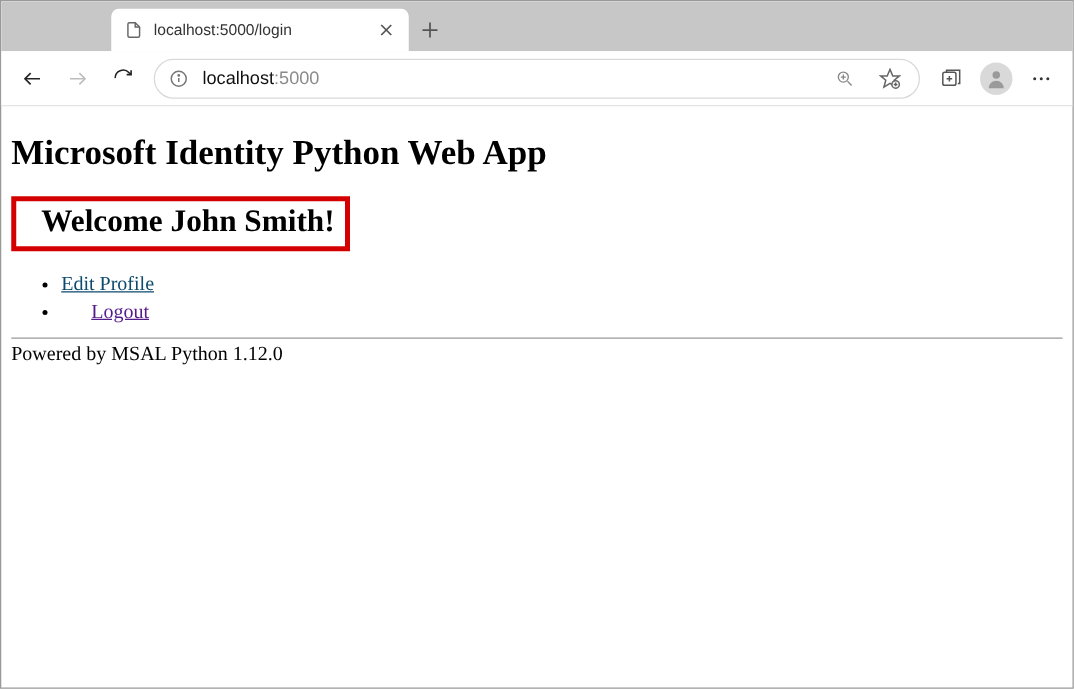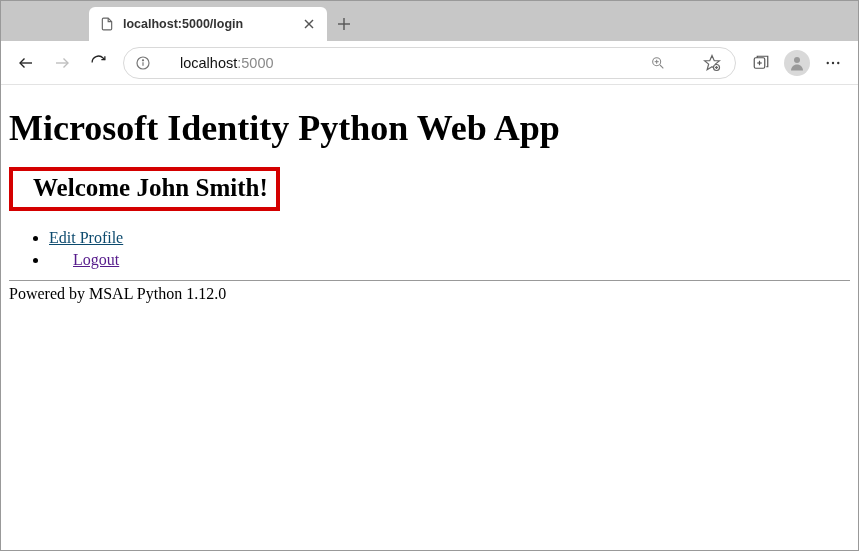--- a/index.html
+++ b/index.html
@@ -31,21 +31,21 @@
       font-family: "Segoe UI", Arial, sans-serif;
       font-size: 12.5px;
       color: #333;
       gap: 8px;
       position: relative;
     }
     .tab .page-icon {
       width: 16px; height: 16px; flex: none;
       display: flex; align-items: center; justify-content: center;
     }
-    .tab .title { flex: 1; white-space: nowrap; overflow: hidden; text-overflow: ellipsis; font-weight: bold; }
+    .tab .title { flex: 1; white-space: nowrap; overflow: hidden; text-overflow: ellipsis; }
     .tab .close-x {
       width: 16px; height: 16px;
       display: flex; align-items: center; justify-content: center;
       border-radius: 3px;
       color: #555;
     }
     .newtab {
       width: 34px; height: 34px;
       display: flex; align-items: center; justify-content: center;
       color: #555;
@@ -72,21 +72,21 @@
       height: 32px;
       border: 1px solid #d9d9d9;
       border-radius: 16px;
       background: #fff;
       display: flex;
       align-items: center;
       padding: 0 10px;
       margin: 0 6px;
       font-size: 14.5px;
       color: #666;
-      gap: 28px;
+      gap: 10px;
     }
     .addressbar .info-icon {
       width: 18px; height: 18px; flex: none;
       display: flex; align-items: center; justify-content: center;
       color: #777;
     }
     .addressbar .url .host { color: #111; }
     .addressbar .url .rest { color: #8a8a8a; }
     .addressbar .spacer { flex: 1; }
     .addr-icon {
@@ -97,21 +97,21 @@
     .avatar {
       width: 26px; height: 26px; border-radius: 50%;
       background: #d9d9d9;
       display: flex; align-items: center; justify-content: center;
     }
     
     .page {
       padding: 8px;
     }
     .page h1 {
-      font-size: 36px;
+      font-size: 28px;
       font-weight: bold;
       margin: 14px 0 18px 0;
     }
     .highlight-box {
       display: inline-block;
       border: 4px solid #d40000;
       padding: 3px 8px 5px 20px;
       margin-bottom: 16px;
     }
     .page h2 {

